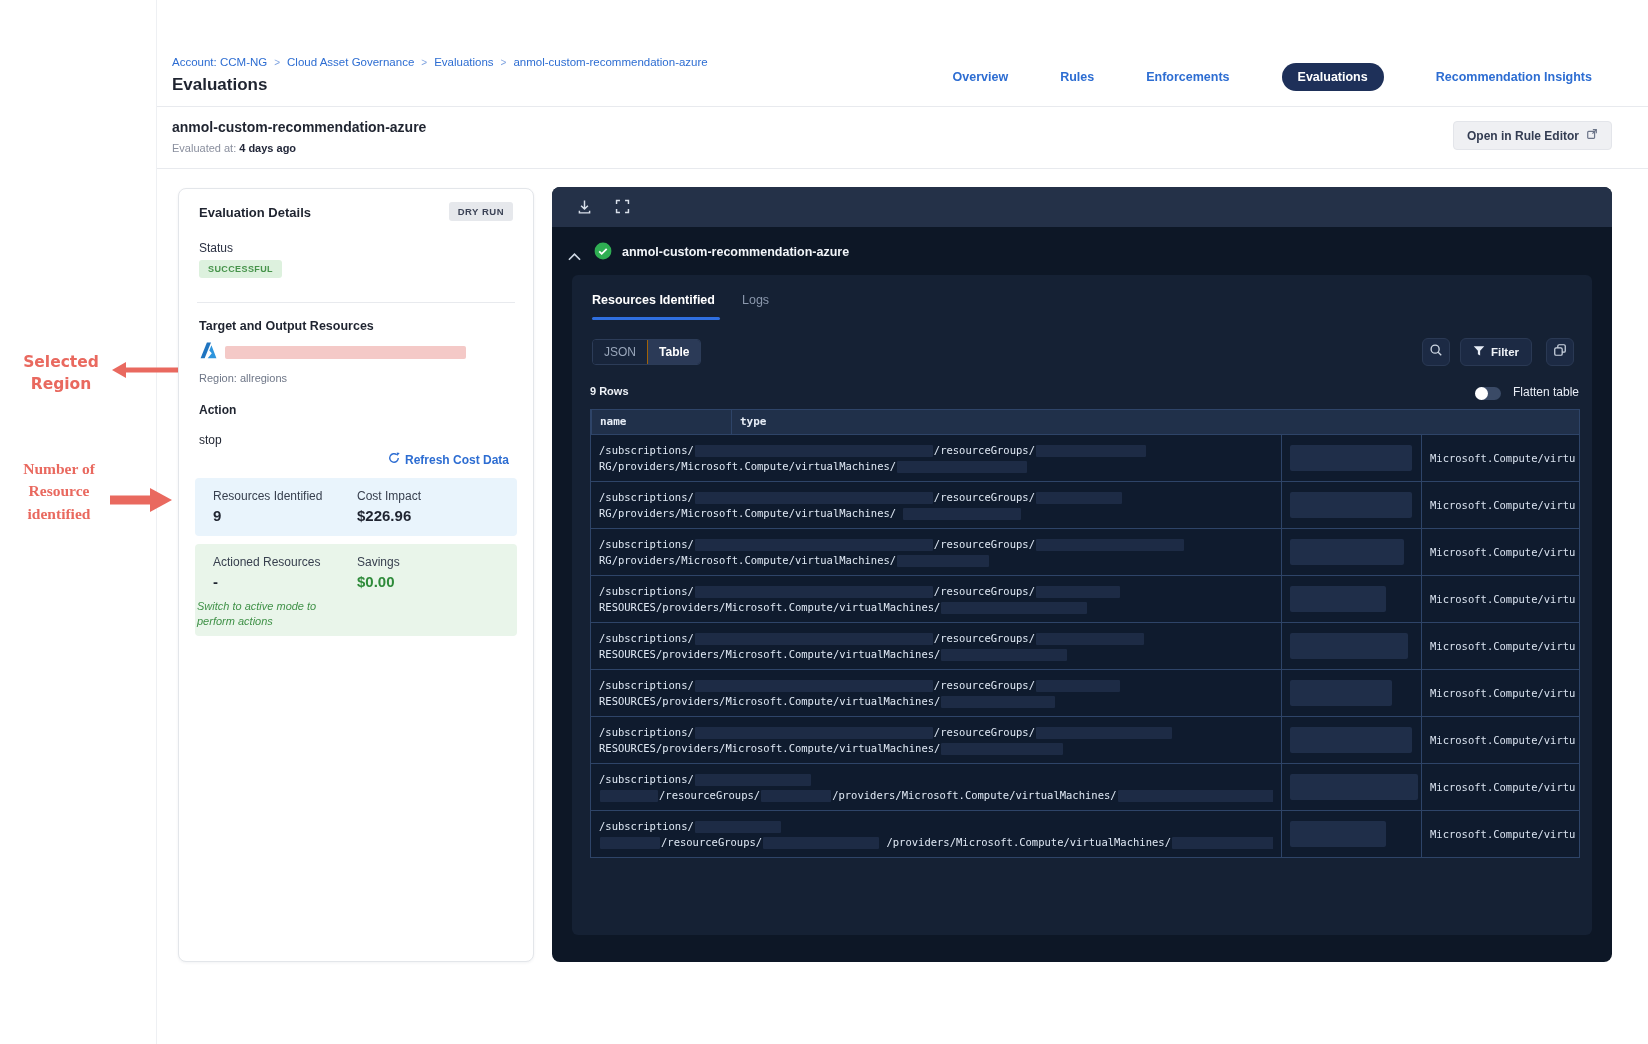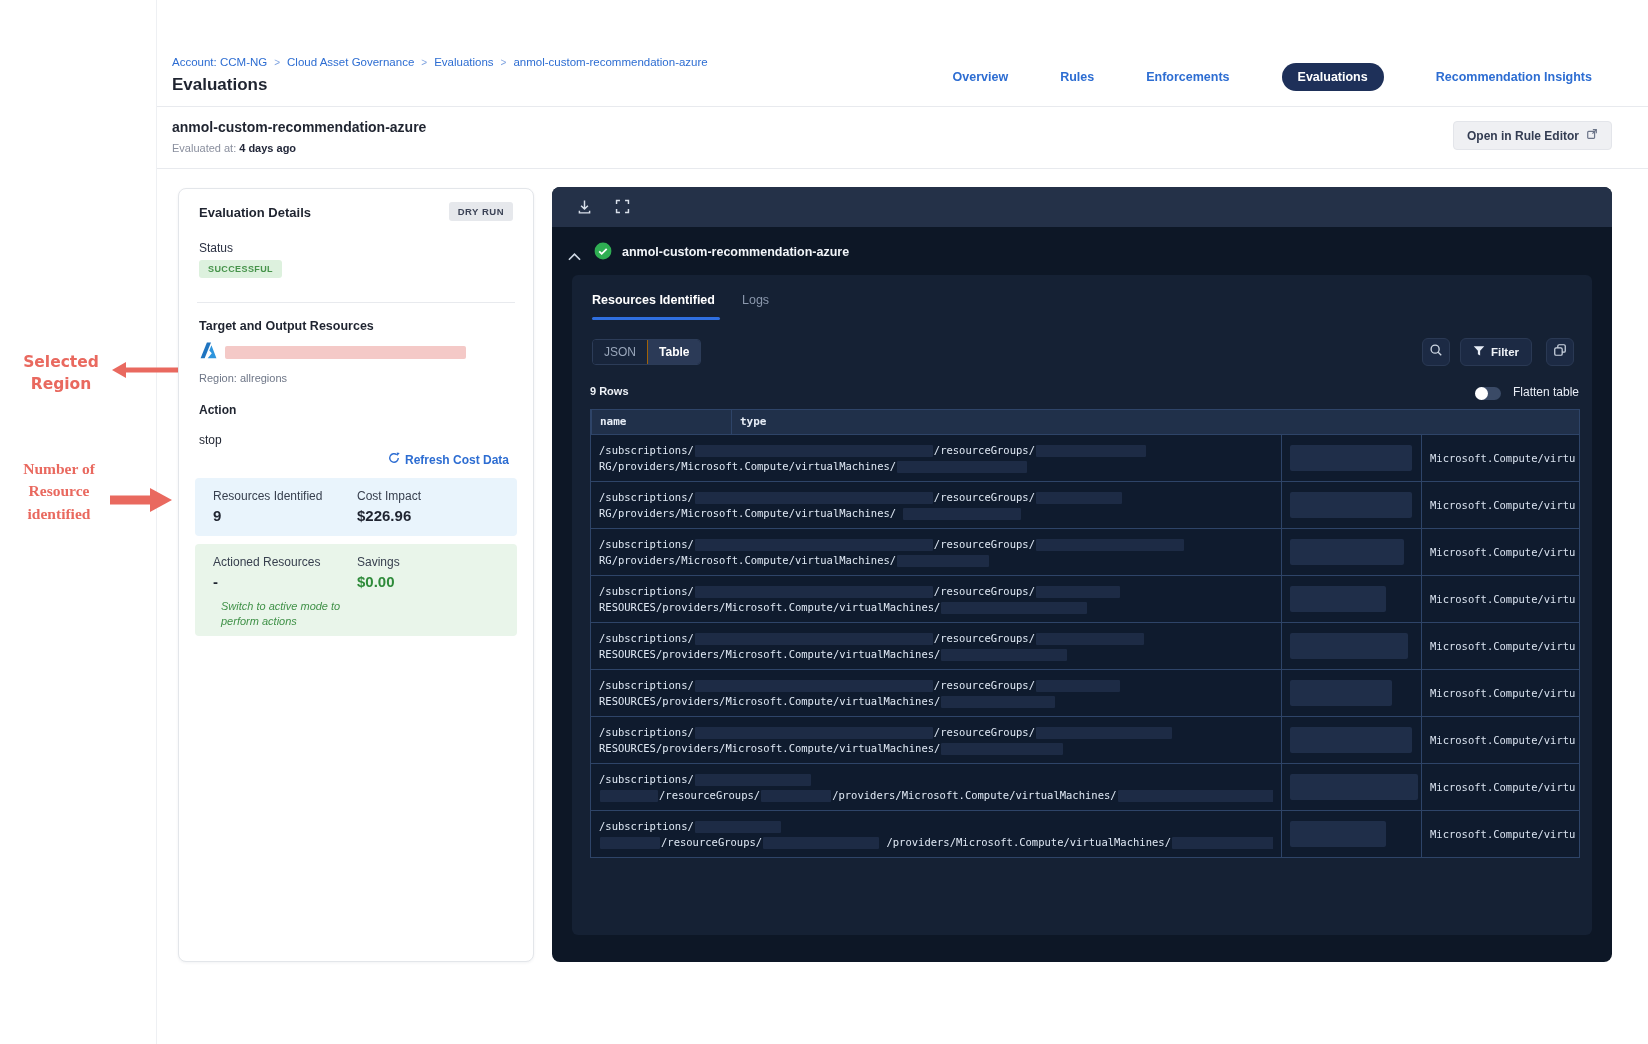--- a/index.html
+++ b/index.html
@@ -51,21 +51,21 @@
   .region-line{position:absolute;left:20px;top:183px;font-size:11px;color:#6e7687;}
   .action-label{position:absolute;left:20px;top:214px;font-size:12px;font-weight:600;color:#1f2430;}
   .action-value{position:absolute;left:20px;top:232px;font-size:12px;color:#1f2430;margin-top:12px;}
   .refresh-link{position:absolute;right:24px;top:263px;font-size:12px;font-weight:bold;color:var(--accent-blue);display:flex;align-items:center;gap:5px;cursor:pointer;}
   .stats-box{position:absolute;left:16px;right:16px;top:289px;height:58px;background:var(--stats-blue-bg);border-radius:4px;}
   .green-box{position:absolute;left:16px;right:16px;top:355px;height:92px;background:var(--stats-green-bg);border-radius:4px;}
   .stat-label{position:absolute;top:11px;font-size:12px;color:#38404f;}
   .stat-value{position:absolute;top:29px;font-size:15px;font-weight:bold;color:#1f2430;}
   .col1{left:18px;} .col2{left:162px;}
   .savings-value{color:var(--success-green)!important;}
-  .green-note{position:absolute;left:26px;top:55px;font-size:11px;font-style:italic;color:#3f9147;line-height:1.35;width:160px;}
+  .green-note{position:absolute;left:2px;top:55px;font-size:11px;font-style:italic;color:#3f9147;line-height:1.35;width:160px;}
 
   
   .dark-panel{position:absolute;left:552px;top:187px;width:1060px;height:775px;background:var(--panel-dark);border-radius:8px;}
   .panel-topbar{position:absolute;left:0;top:0;right:0;height:40px;background:var(--panel-topbar);border-radius:8px 8px 0 0;}
   .tb-icon{position:absolute;top:11px;cursor:pointer;}
   .dl-icon{left:24px;} .fs-icon{left:62px;}
   .collapse-chevron{position:absolute;left:16px;top:60px;cursor:pointer;}
   .check-icon{position:absolute;left:42px;top:55px;}
   .result-title{position:absolute;left:70px;top:58px;font-size:12.5px;font-weight:bold;color:#f2f5f9;}
   .inner-card{position:absolute;left:20px;top:88px;width:1020px;height:660px;background:var(--inner-card);border-radius:6px;}

